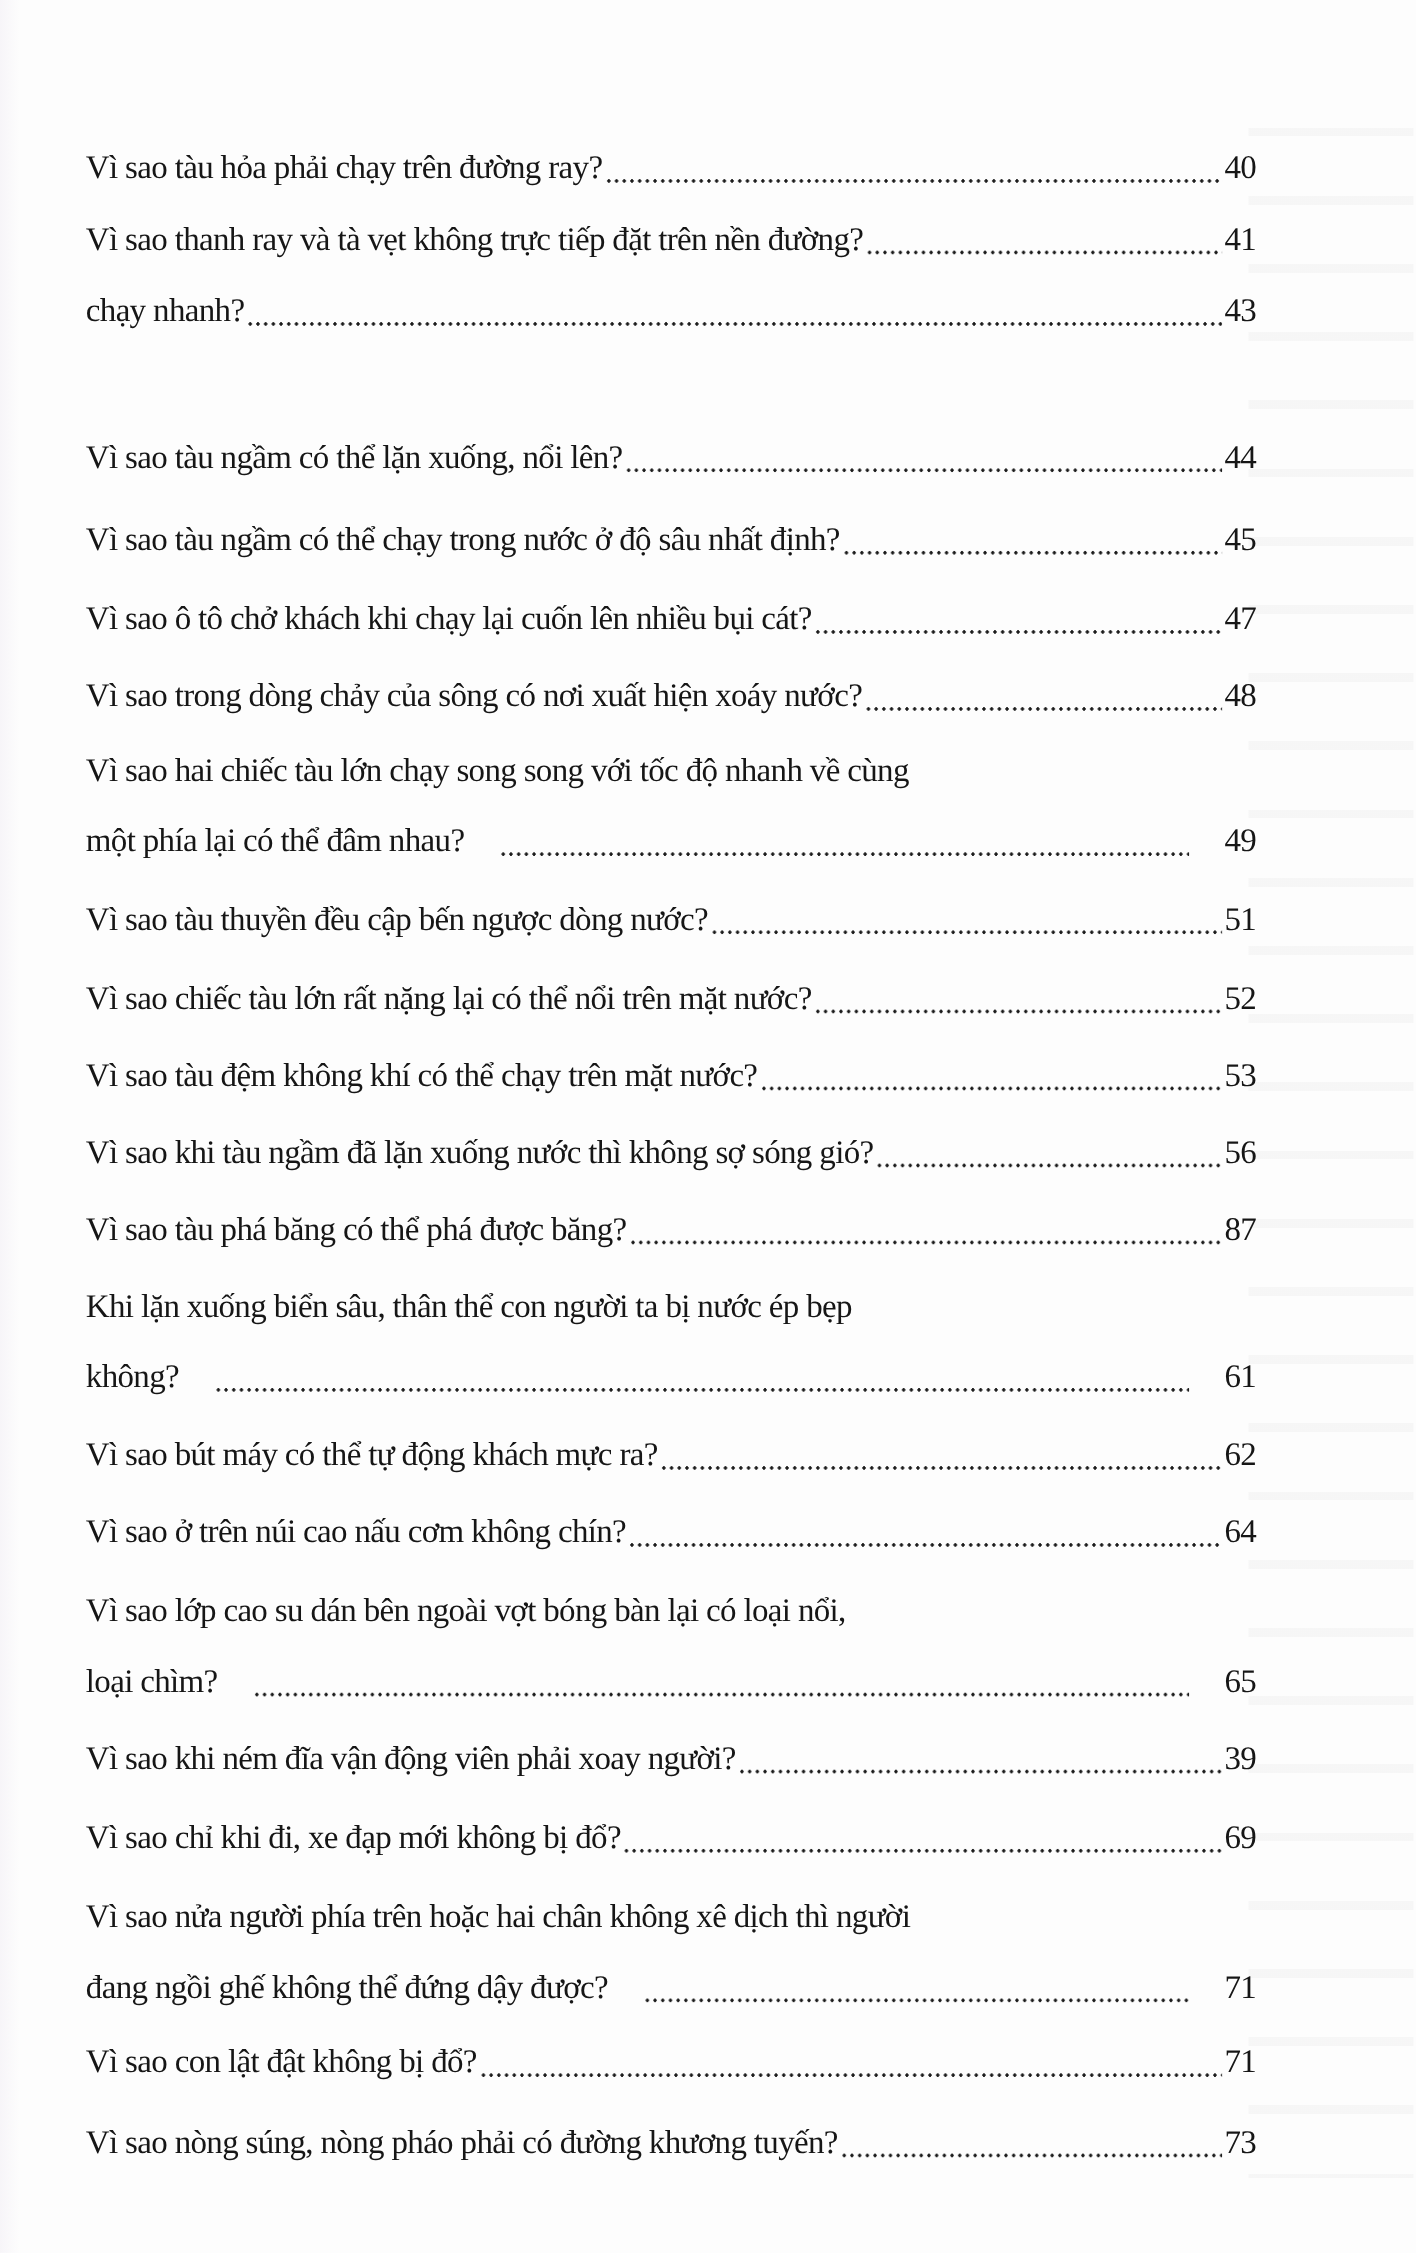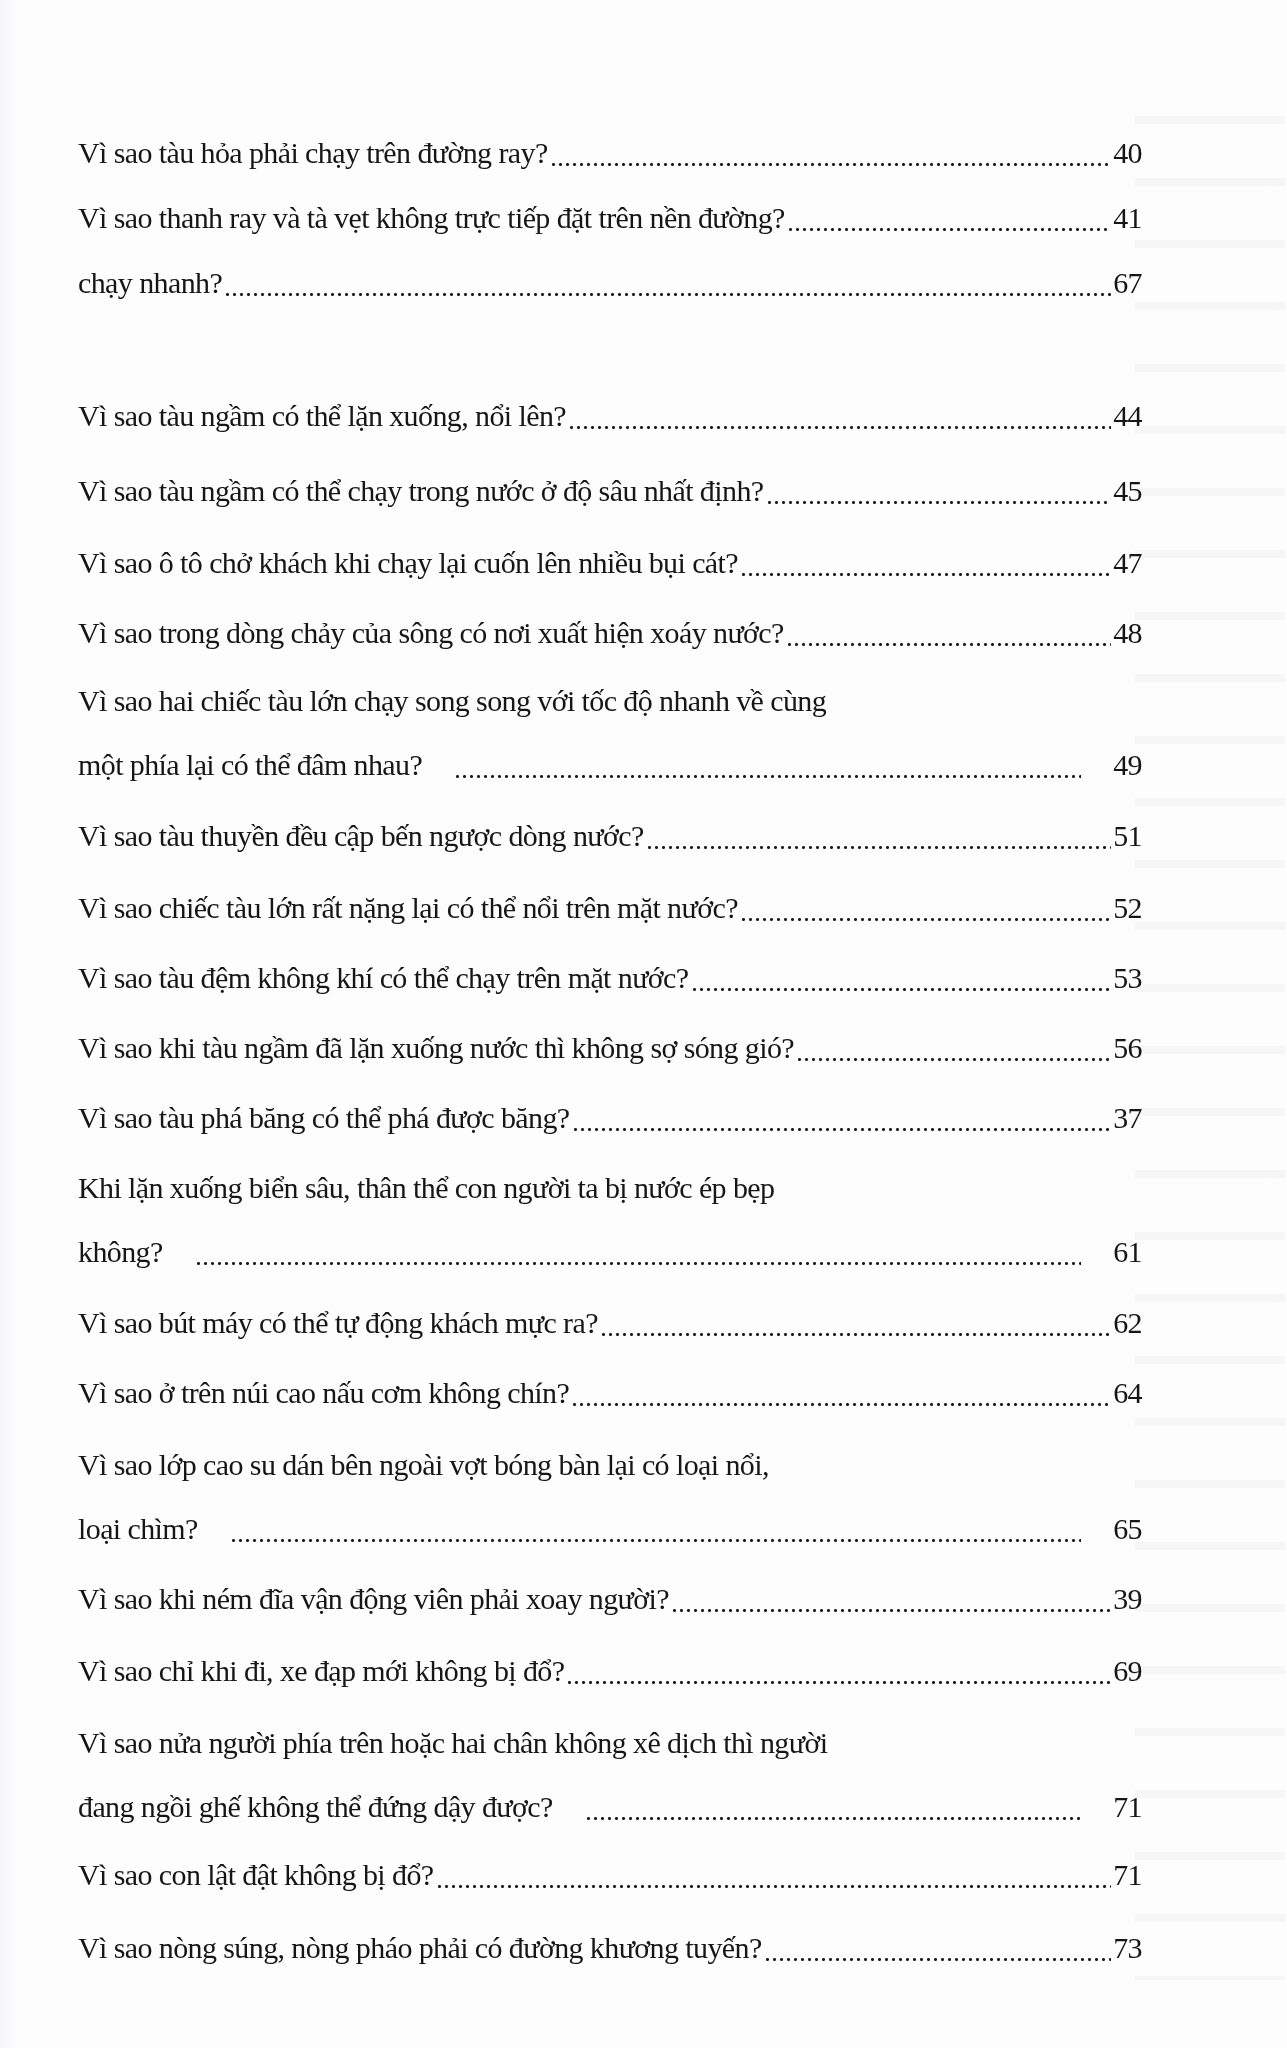--- a/index.html
+++ b/index.html
@@ -103,21 +103,21 @@
         <span class="title-text">Vì sao thanh ray và tà vẹt không trực tiếp đặt trên nền đường?</span>
         <span class="leader"></span>
         <span class="page-num">41</span>
       </div>
     </div>
 
     <div class="entry" style="top:130px">
       <div class="line">
         <span class="title-text">chạy nhanh?</span>
         <span class="leader"></span>
-        <span class="page-num">67</span>
+        <span class="page-num">43</span>
       </div>
     </div>
 
     <div class="entry" style="top:263px">
       <div class="line">
         <span class="title-text">Vì sao tàu ngầm có thể lặn xuống, nổi lên? </span>
         <span class="leader"></span>
         <span class="page-num">44</span>
       </div>
     </div>
@@ -186,21 +186,21 @@
         <span class="title-text">Vì sao khi tàu ngầm đã lặn xuống nước thì không sợ sóng gió? </span>
         <span class="leader"></span>
         <span class="page-num">56</span>
       </div>
     </div>
 
     <div class="entry" style="top:965px">
       <div class="line">
         <span class="title-text">Vì sao tàu phá băng có thể phá được băng?</span>
         <span class="leader"></span>
-        <span class="page-num">37</span>
+        <span class="page-num">87</span>
       </div>
     </div>
 
     <div class="entry" style="top:1035px">
       <div class="line first">
         <span class="title-text">Khi lặn xuống biển sâu, thân thể con người ta bị nước ép bẹp</span>
       </div>
       <div class="line">
         <span class="title-text">không?</span>
         <span class="leader"></span>

